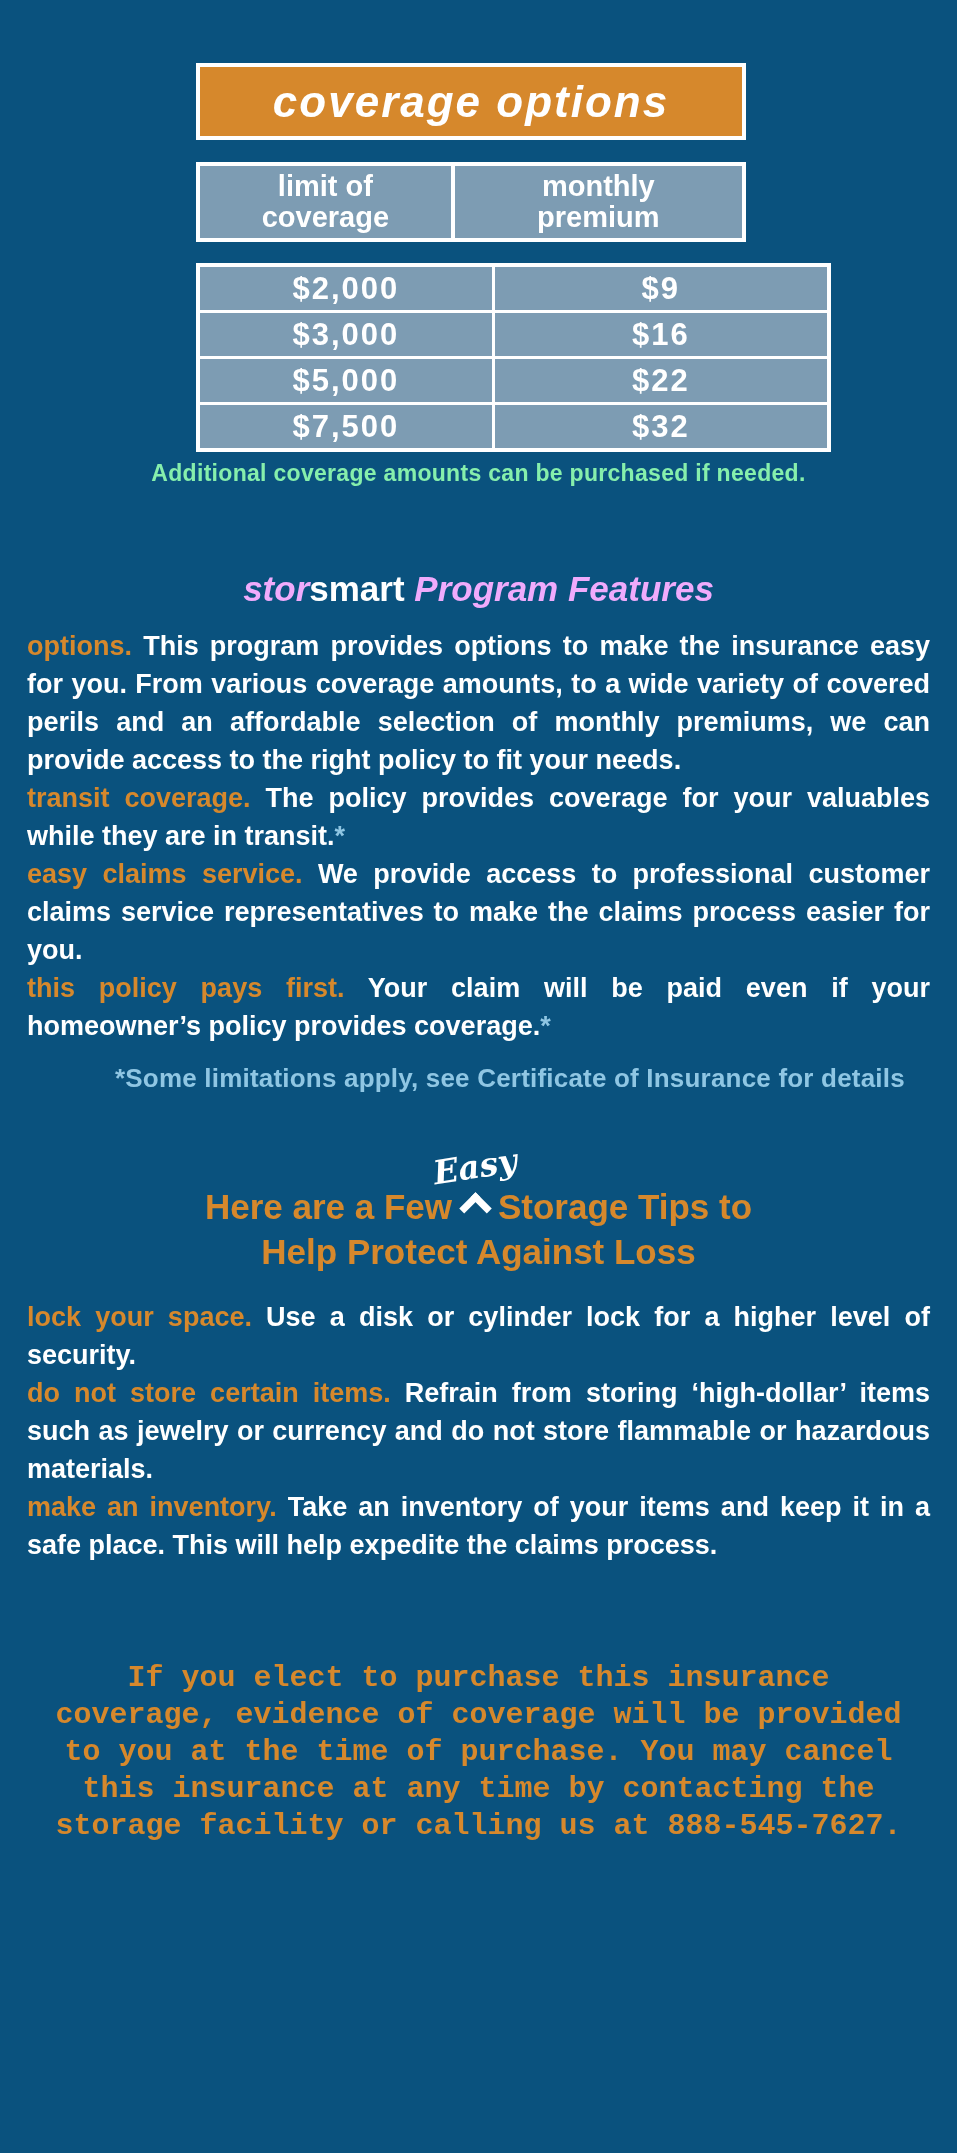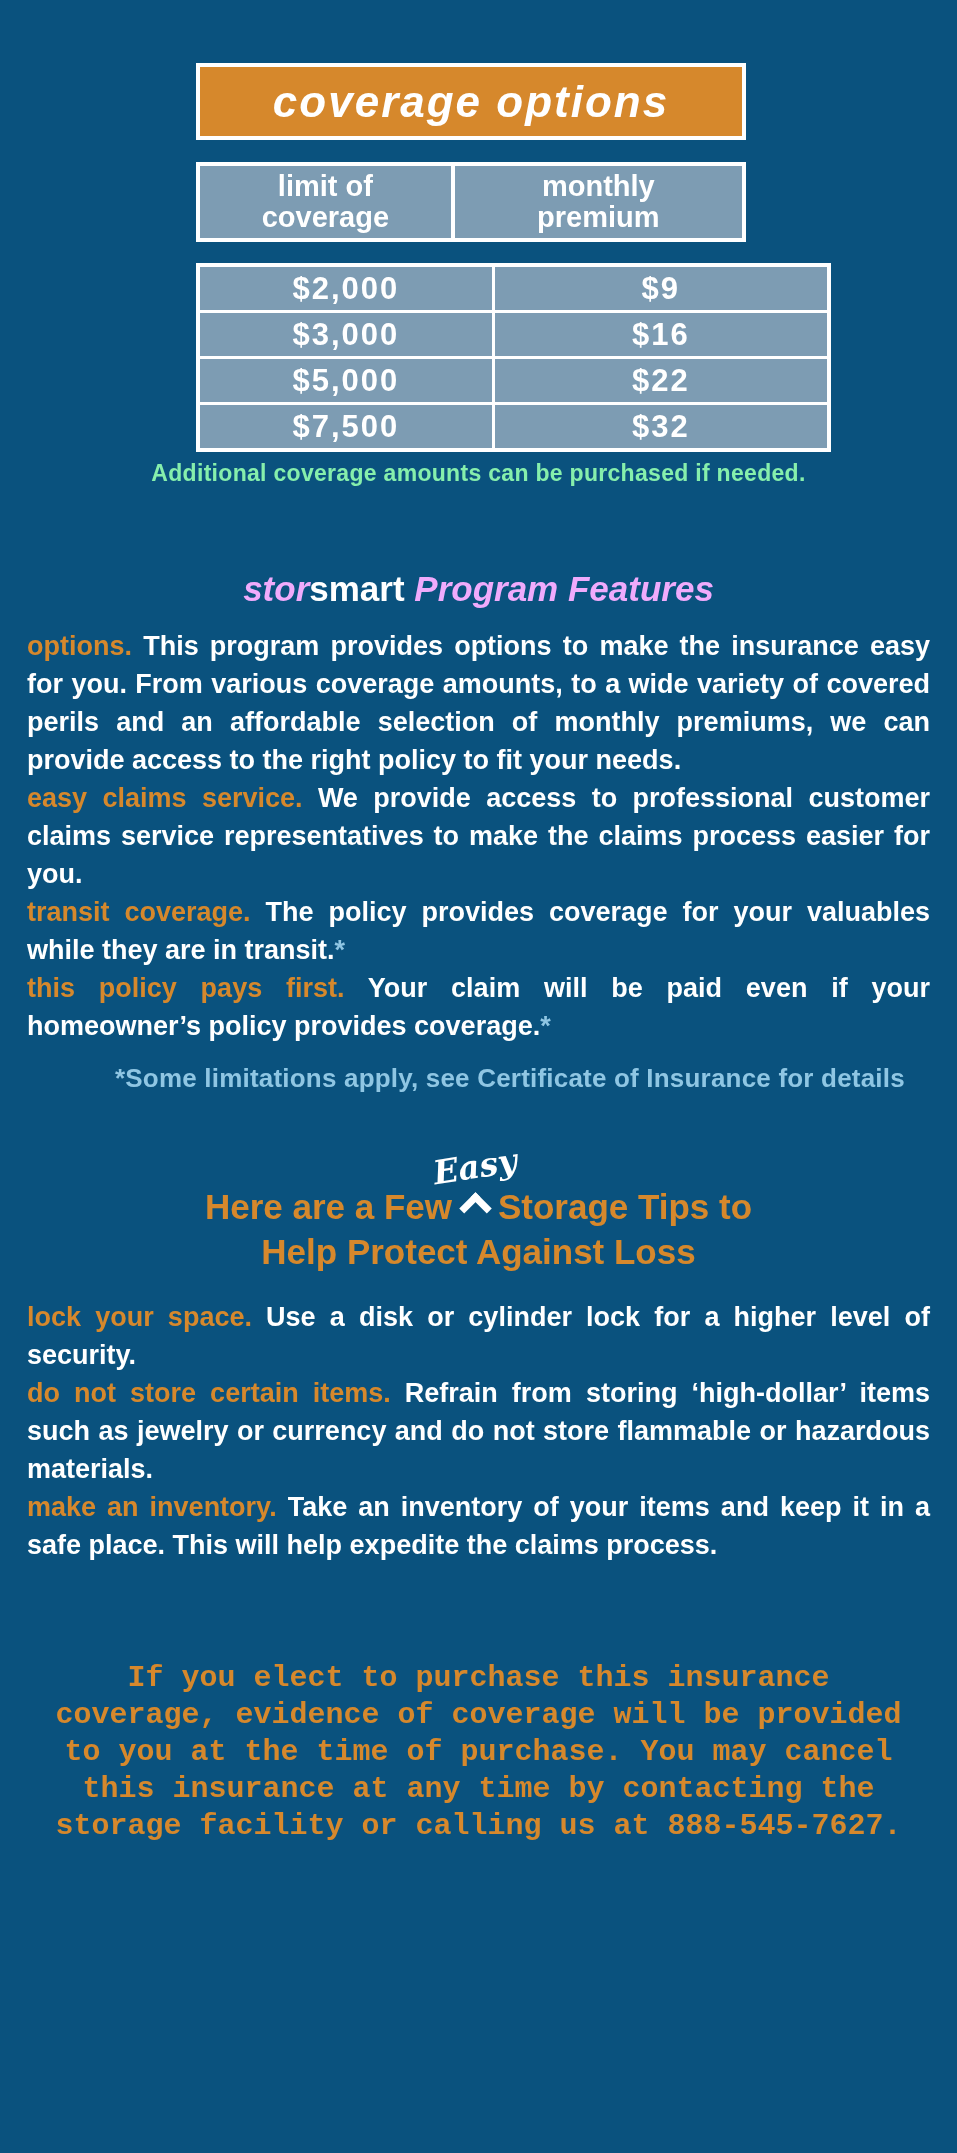--- a/index.html
+++ b/index.html
@@ -148,22 +148,22 @@
     <div class="data-cell c2">$32</div>
   </div>
 </div>
 
 <div class="table-note">Additional coverage amounts can be purchased if needed.</div>
 
 <h2 class="features-heading"><span class="hl-orange">stor</span><span class="hl-white">smart</span><span class="hl-orange"> Program Features</span></h2>
 
 <div class="copy">
   <p><span class="lead">options. </span><span>This program provides options to make the insurance easy for you. From various coverage amounts, to a wide variety of covered perils and an affordable selection  of monthly premiums, we can provide access to the right policy to fit your needs.</span><span class="star"></span></p>
+  <p><span class="lead">transit coverage. </span><span>The policy provides coverage for your valuables while they are in transit.</span><span class="star">*</span></p>
   <p><span class="lead">easy claims service. </span><span>We provide access to professional customer claims service representatives to make the  claims process easier for you.</span><span class="star"></span></p>
-  <p><span class="lead">transit coverage. </span><span>The policy provides coverage for your valuables while they are in transit.</span><span class="star">*</span></p>
   <p><span class="lead">this policy pays first. </span><span>Your claim will be paid even if your homeowner’s policy provides coverage.</span><span class="star">*</span></p>
 </div>
 
 <div class="footnote">*Some limitations apply, see Certificate of Insurance for details</div>
 
 <h2 class="tips-heading">
   <span><span>Here are a Few</span><span class="caret-wrap"><span class="easy">Easy</span><span class="caret"></span></span><span>Storage Tips to</span></span>
   <br>
   <span>Help Protect Against Loss</span>
 </h2>

